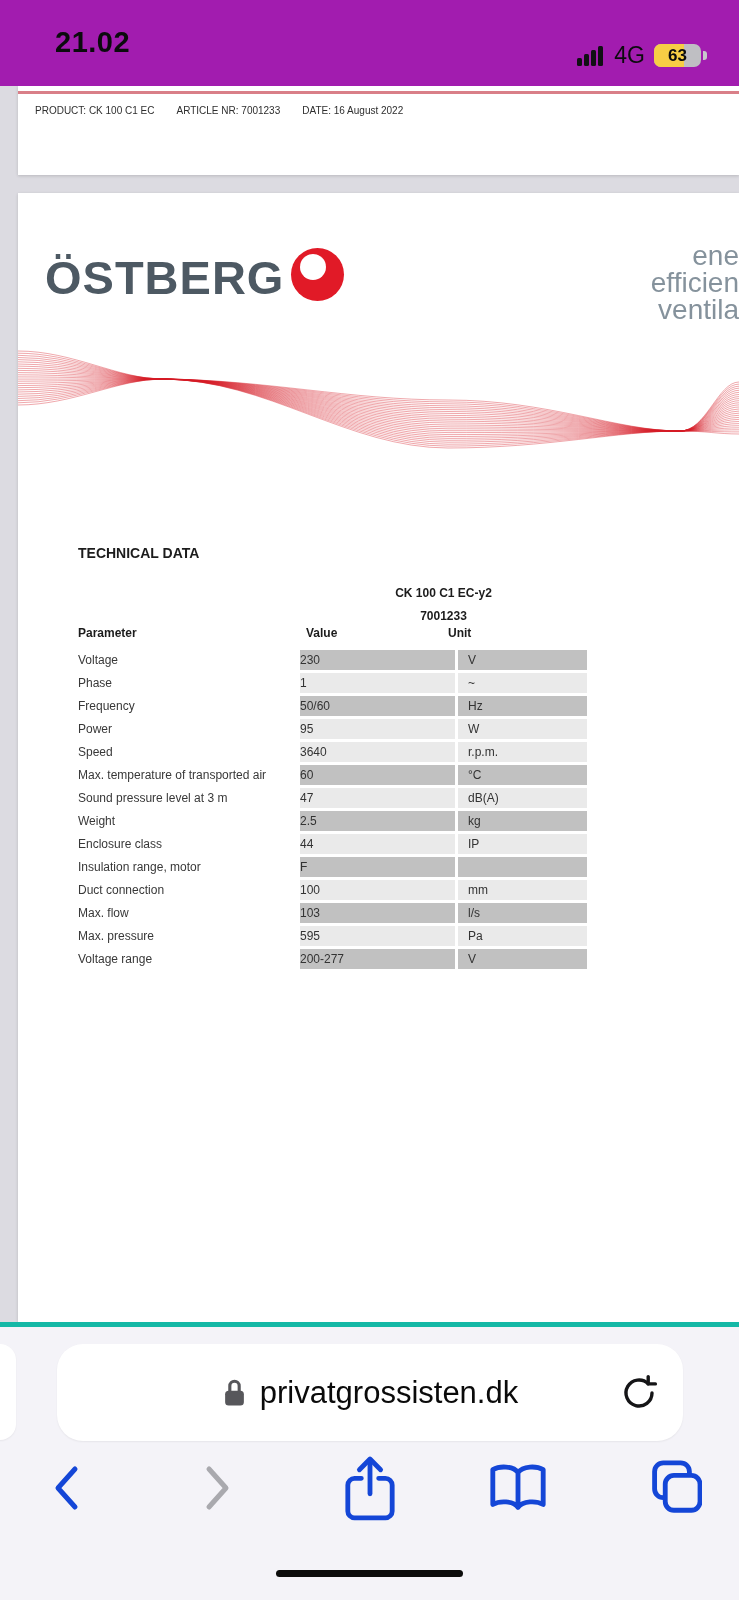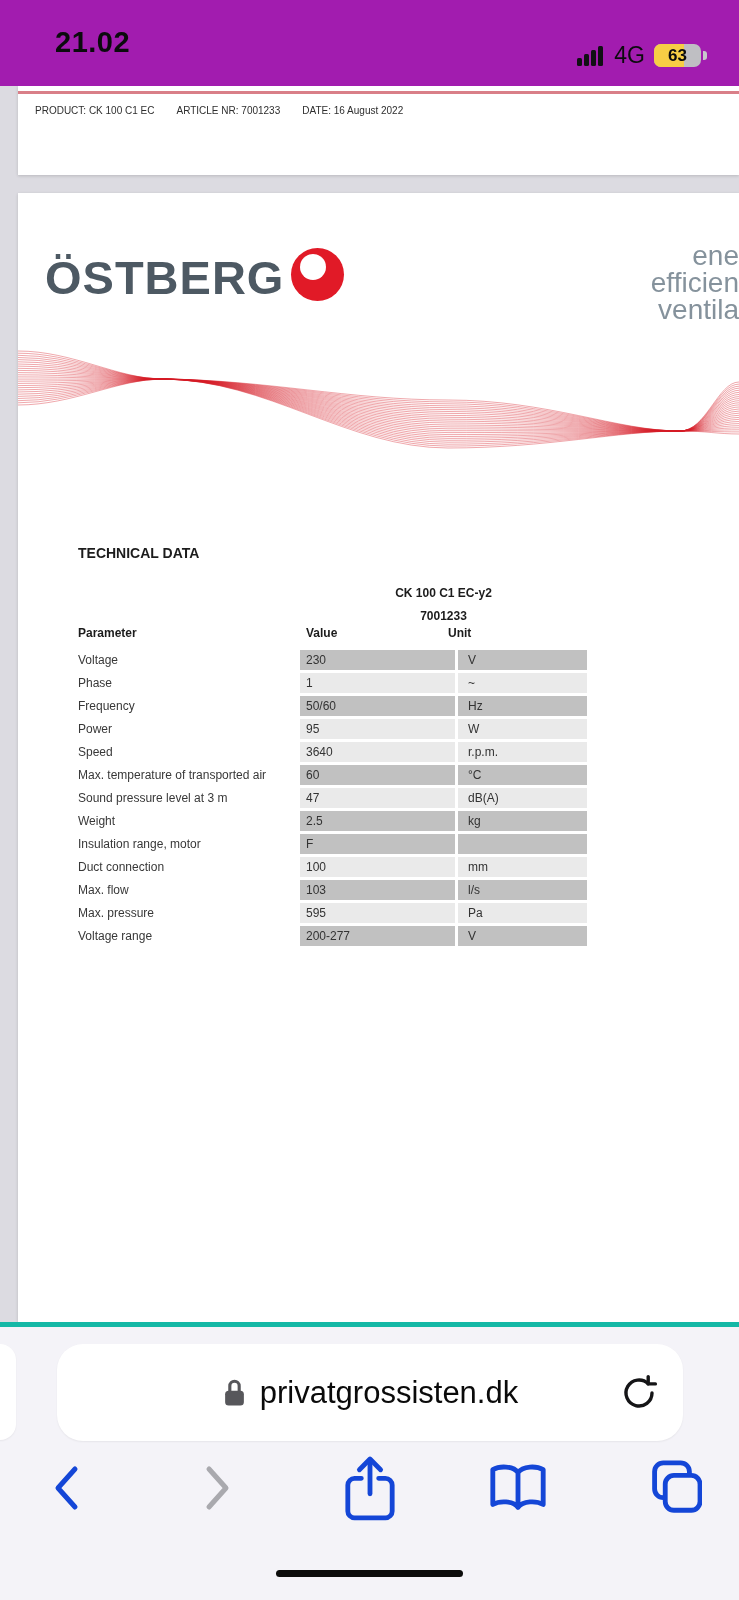--- a/index.html
+++ b/index.html
@@ -69,21 +69,21 @@
   .col-head{position:absolute; top:433px; font-size:12px; font-weight:bold; color:#1c1c1c;}
   .col-head.param{left:60px;}
   .col-head.value{left:288px;}
   .col-head.unit{left:430px;}
   .tech-table{position:absolute; left:0; top:457px; width:721px;}
   .t-row{position:relative; height:20px; margin-bottom:3px;}
   .t-param{position:absolute; left:60px; top:0; height:20px; line-height:20px;
     font-size:12px; color:#383838; white-space:nowrap;}
   .t-band{position:absolute; left:282px; width:287px; top:0; height:20px;}
   .t-band .cell{position:absolute; top:0; height:20px; line-height:20px; font-size:12px; color:#333;}
-  .t-band .v-cell{left:0; width:155px; padding-left:6px;}
+  .t-band .v-cell{left:0; width:155px; }
   .t-band .u-cell{left:158px; right:0; padding-left:10px;}
   .t-row.dark .cell{background:var(--table-row-dark);}
   .t-row.light .cell{background:var(--table-row-light);}
   
   .chrome{position:absolute; top:1322px; left:0; width:739px; height:278px;
     background:#f4f3f8; border-top:5px solid #14b8a6;}
   .stub-pill{position:absolute; left:-16px; top:17px; width:32px; height:96px;
     border-radius:24px; background:#fff; box-shadow:0 1px 2px rgba(0,0,0,.06);}
   .url-pill{position:absolute; left:57px; right:56px; top:17px; height:97px;
     border-radius:26px; background:#fff; box-shadow:0 1px 2px rgba(0,0,0,.06);
@@ -337,20 +337,27 @@
             <div class="cell u-cell">dB(A)</div>
           </div>
         </div>
         <div class="t-row dark">
           <div class="t-param">Weight</div>
           <div class="t-band">
             <div class="cell v-cell">2.5</div>
             <div class="cell u-cell">kg</div>
           </div>
         </div>
+        <div class="t-row light">
+          <div class="t-param">Enclosure class</div>
+          <div class="t-band">
+            <div class="cell v-cell">44</div>
+            <div class="cell u-cell">IP</div>
+          </div>
+        </div>
         <div class="t-row dark">
           <div class="t-param">Insulation range, motor</div>
           <div class="t-band">
             <div class="cell v-cell">F</div>
             <div class="cell u-cell"></div>
           </div>
         </div>
         <div class="t-row light">
           <div class="t-param">Duct connection</div>
           <div class="t-band">

